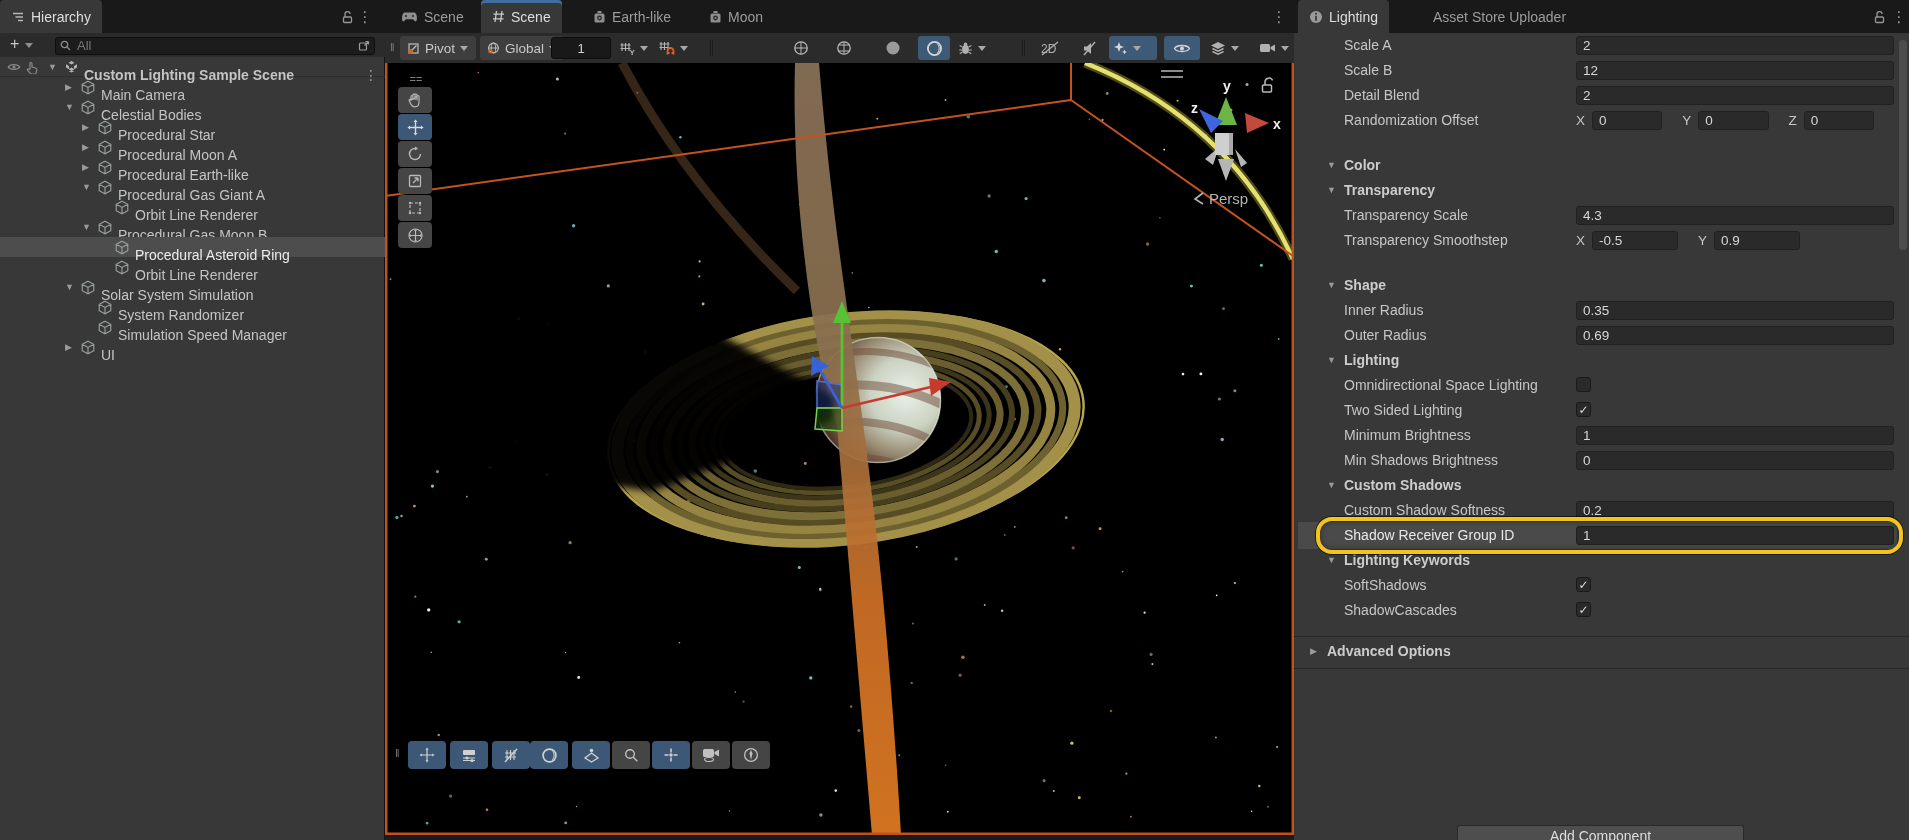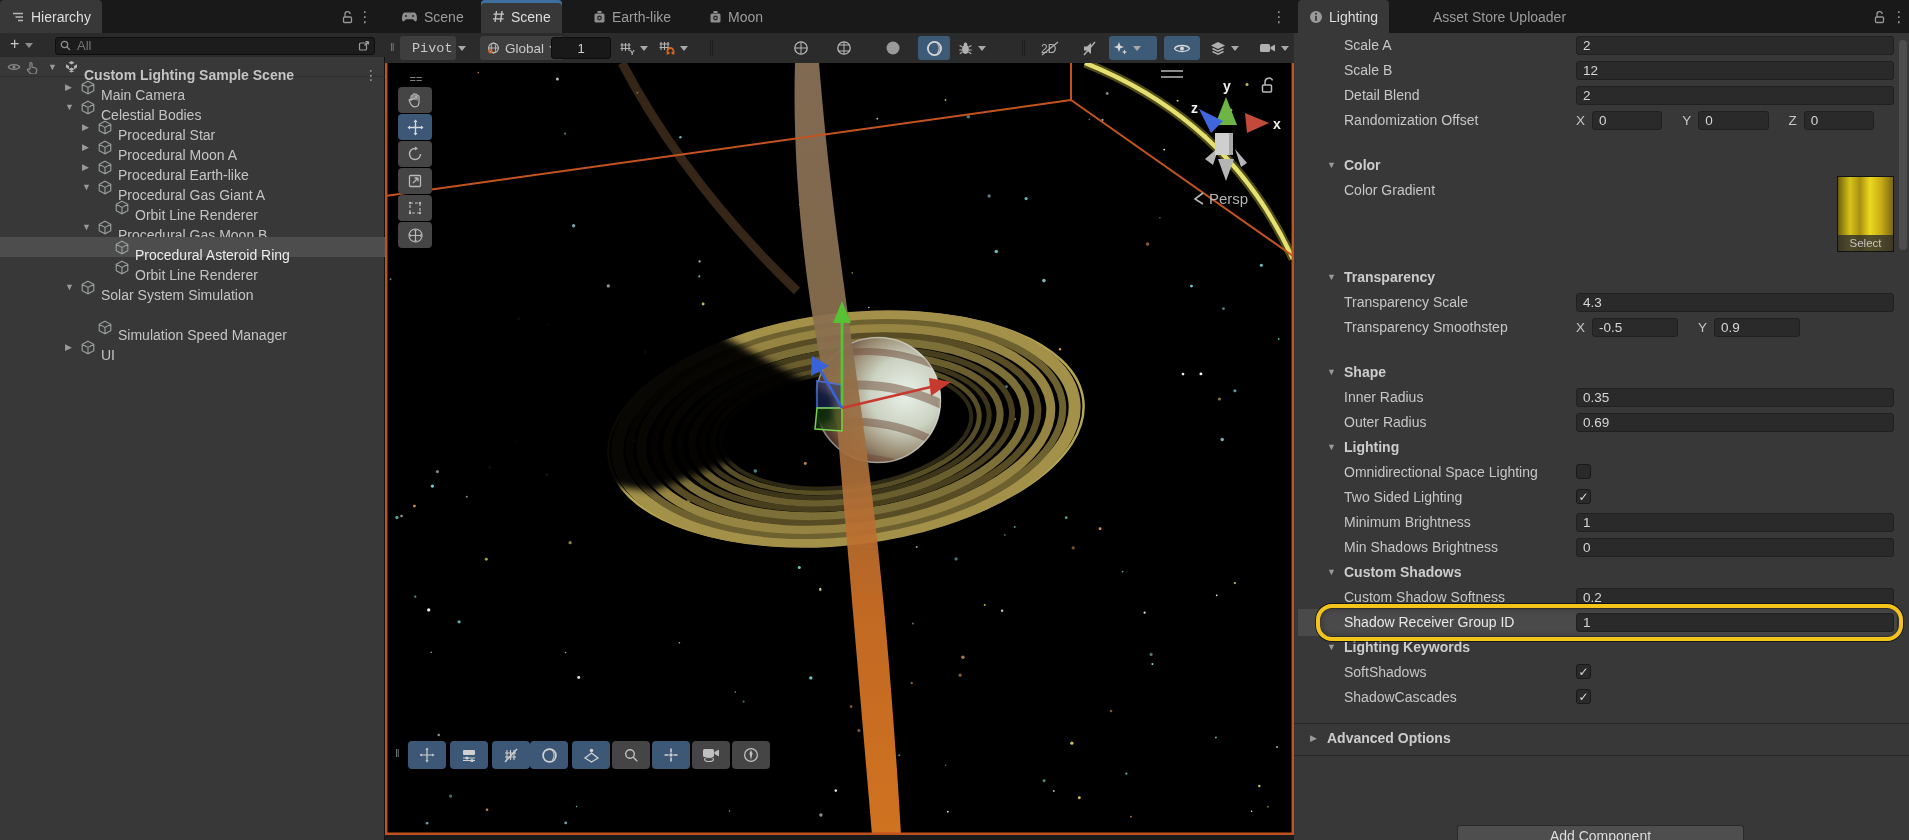--- a/index.html
+++ b/index.html
@@ -218,20 +218,28 @@
       </div>
       <div class="h-row" style="top: 277px;">
         <span class="tri" style="left: 65px;">▼</span>
         <span class="gicon" style="left: 81px;">
           <svg width="14" height="15" viewBox="0 0 14 15">
             <path d="M7 1.2L12.8 4.3v6.4L7 13.8 1.2 10.7V4.3z M1.2 4.3L7 7.4l5.8-3.1 M7 7.4v6.4" fill="none" stroke="#9aa0a0" stroke-width="1.1"></path>
           </svg>
         </span>
         <span class="lbl" style="left: 101px;">Solar System Simulation</span>
       </div>
+      <div class="h-row" style="top: 297px;">
+        <span class="gicon" style="left: 98px;">
+          <svg width="14" height="15" viewBox="0 0 14 15">
+            <path d="M7 1.2L12.8 4.3v6.4L7 13.8 1.2 10.7V4.3z M1.2 4.3L7 7.4l5.8-3.1 M7 7.4v6.4" fill="none" stroke="#9aa0a0" stroke-width="1.1"></path>
+          </svg>
+        </span>
+        <span class="lbl" style="left: 118px;">System Randomizer</span>
+      </div>
       <div class="h-row" style="top: 317px;">
         <span class="gicon" style="left: 98px;">
           <svg width="14" height="15" viewBox="0 0 14 15">
             <path d="M7 1.2L12.8 4.3v6.4L7 13.8 1.2 10.7V4.3z M1.2 4.3L7 7.4l5.8-3.1 M7 7.4v6.4" fill="none" stroke="#9aa0a0" stroke-width="1.1"></path>
           </svg>
         </span>
         <span class="lbl" style="left: 118px;">Simulation Speed Manager</span>
       </div>
       <div class="h-row" style="top: 337px;">
         <span class="tri" style="left: 65px;">▶</span>
@@ -277,21 +285,21 @@
           <circle cx="6.5" cy="8" r="2.4" fill="#2b2b2b"></circle>
           <circle cx="6.5" cy="8" r="1.1" fill="#8e8e8e"></circle>
         </svg>
       <span>Moon</span>
     </div>
     <div class="icon-btn" style="left:884px;font-size:15px;">⋮</div>
   </div>
 
   <div class="toolbar" style="left:0;top:33px;width:909px;height:30px;">
     <span class="handle abs" style="left:5px;top:8px;">‖</span>
-    <div class="tbtn" style="left:15px;width:56px;font-family:Liberation Mono, monospace;">
+    <div class="tbtn" style="left:15px;width:76px;">
       <svg width="13" height="13" viewBox="0 0 13 13">
           <rect x="2" y="2" width="9" height="9" fill="none" stroke="#c0c0c0" stroke-width="1.2"></rect>
           <path d="M3.5 9.5L9.5 3.5" stroke="#c0c0c0" stroke-width="1.2"></path>
           <circle cx="3.5" cy="9.5" r="1.8" fill="none" stroke="#d8641f" stroke-width="1.4"></circle>
         </svg>
       <span>Pivot</span>
       <span class="caret"></span>
     </div>
     <div class="tbtn" style="left:95px;width:84px;">
       <svg width="14" height="14" viewBox="0 0 14 14">
@@ -759,26 +767,20 @@
           <div class="axf">0</div>
           <span class="axl">Z</span>
           <div class="axf">0</div>
         </div>
       </div>
       <div class="spacer"></div>
       <div class="irow ihead">
         <span class="tri2">▼</span>
         <span class="ilabel">Color</span>
       </div>
-      <div class="irow gradrow" style="margin-bottom: 62px;">
-        <span class="ilabel">Color Gradient</span>
-        <div class="grad-swatch">
-          <div class="grad-select">Select</div>
-        </div>
-      </div>
       <div class="irow ihead">
         <span class="tri2">▼</span>
         <span class="ilabel">Transparency</span>
       </div>
       <div class="irow">
         <span class="ilabel">Transparency Scale</span>
         <div class="ifield">4.3</div>
       </div>
       <div class="irow">
         <span class="ilabel">Transparency Smoothstep</span>

